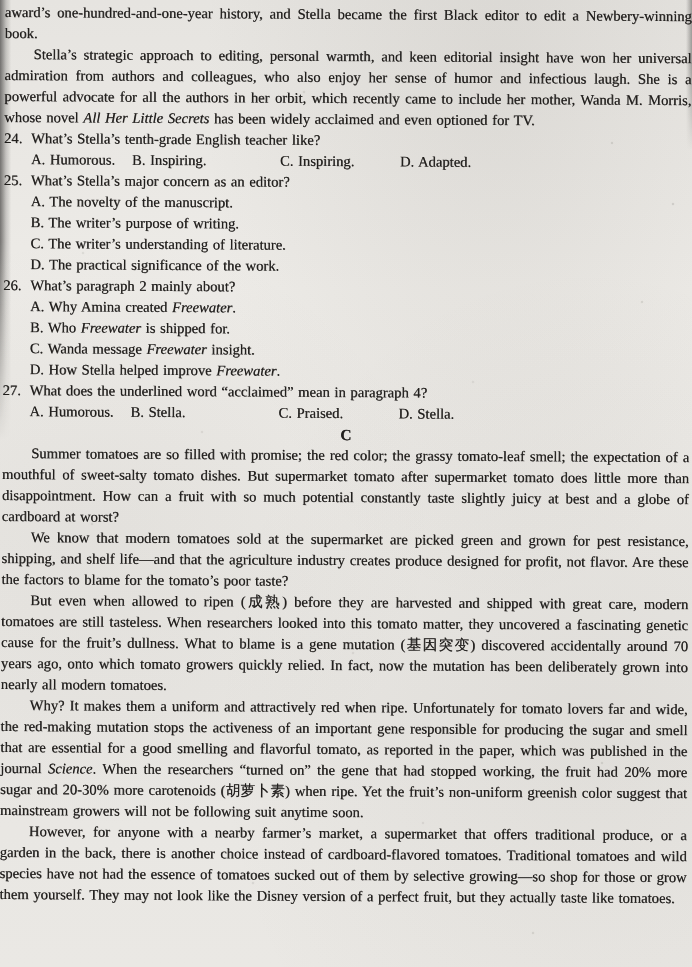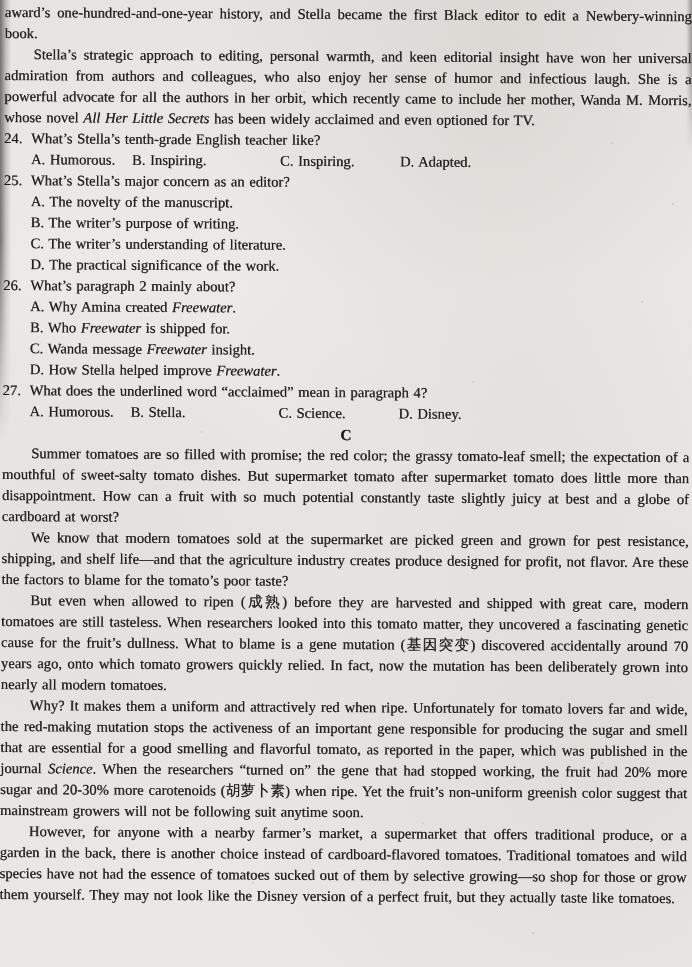--- a/index.html
+++ b/index.html
@@ -151,22 +151,22 @@
       </div>
     </div>
     <div class="question">
       <div class="q-line">
         <span class="q-num">27.</span>
         <span class="q-prompt"><span>What does the underlined word “acclaimed” mean in paragraph 4?</span></span>
       </div>
       <div class="opts-row">
         <div class="opt"><span>A. Humorous.</span></div>
         <div class="opt"><span>B. Stella.</span></div>
-        <div class="opt"><span>C. Science.</span></div>
-        <div class="opt"><span>D. Disney.</span></div>
+        <div class="opt"><span>C. Praised.</span></div>
+        <div class="opt"><span>D. Stella.</span></div>
       </div>
     </div>
     <div class="section">C</div>
     <p class="para ind"><span>Summer tomatoes are so filled with promise; the red color; the grassy tomato-leaf smell; the expectation of a mouthful of sweet-salty tomato dishes. But supermarket tomato after supermarket tomato does little more than disappointment. How can a fruit with so much potential constantly taste slightly juicy at best and a globe of cardboard at worst?</span></p>
     <p class="para ind"><span>We know that modern tomatoes sold at the supermarket are picked green and grown for pest resistance, shipping, and shelf life—and that the agriculture industry creates produce designed for profit, not flavor. Are these the factors to blame for the tomato’s poor taste?</span></p>
     <p class="para ind"><span>But even when allowed to ripen (成熟) before they are harvested and shipped with great care, modern tomatoes are still tasteless. When researchers looked into this tomato matter, they uncovered a fascinating genetic cause for the fruit’s dullness. What to blame is a gene mutation (基因突变) discovered accidentally around 70 years ago, onto which tomato growers quickly relied. In fact, now the mutation has been deliberately grown into nearly all modern tomatoes.</span></p>
     <p class="para ind"><span>Why? It makes them a uniform and attractively red when ripe. Unfortunately for tomato lovers far and wide, the red-making mutation stops the activeness of an important gene responsible for producing the sugar and smell that are essential for a good smelling and flavorful tomato, as reported in the paper, which was published in the journal </span><span class="s-i">Science</span><span>. When the researchers “turned on” the gene that had stopped working, the fruit had 20% more sugar and 20-30% more carotenoids (胡萝卜素) when ripe. Yet the fruit’s non-uniform greenish color suggest that mainstream growers will not be following suit anytime soon.</span></p>
     <p class="para ind"><span>However, for anyone with a nearby farmer’s market, a supermarket that offers traditional produce, or a garden in the back, there is another choice instead of cardboard-flavored tomatoes. Traditional tomatoes and wild species have not had the essence of tomatoes sucked out of them by selective growing—so shop for those or grow them yourself. They may not look like the Disney version of a perfect fruit, but they actually taste like tomatoes.</span></p>
   </main>
 

